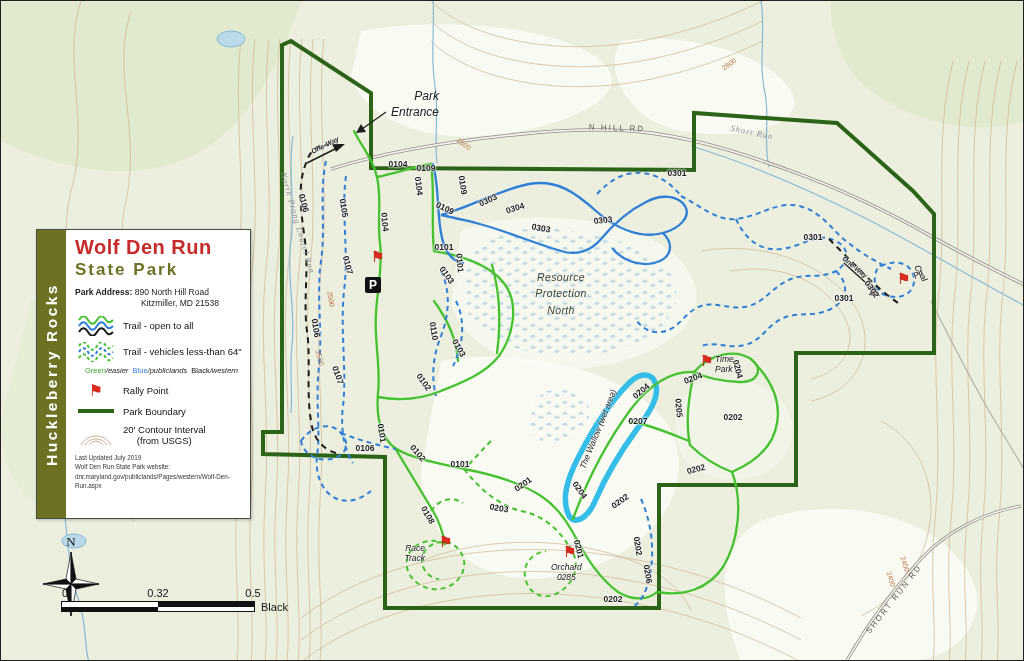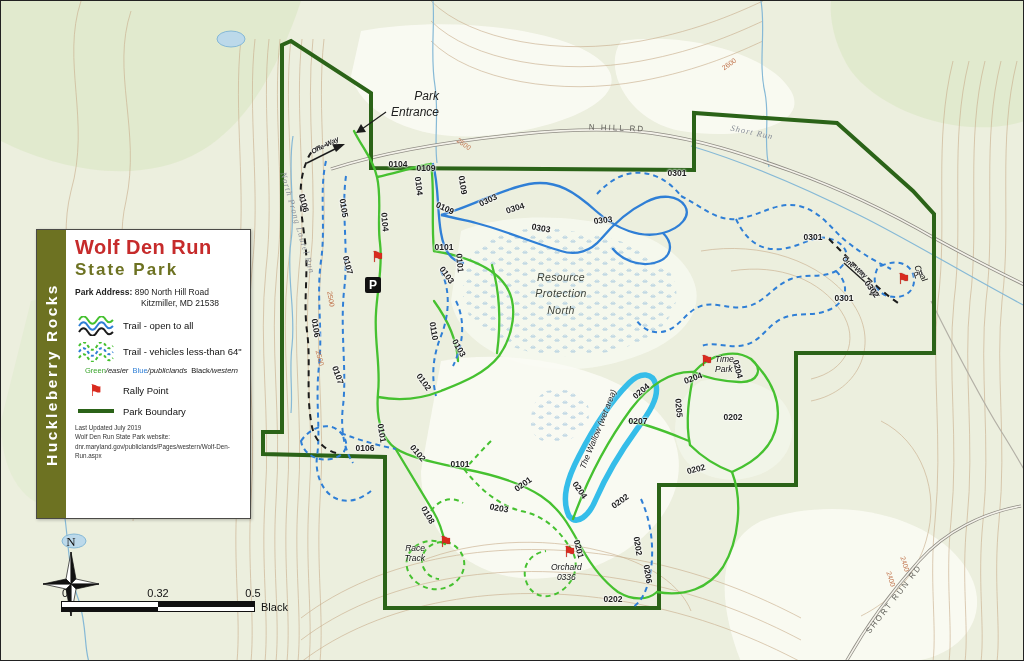--- a/index.html
+++ b/index.html
@@ -308,21 +308,21 @@
 
   <div class="rally" style="left:438px;top:533px;">
     <span class="flag-glyph">⚑</span>
     <span class="rally-label" style="right:14px;top:9px;text-align:right;">Race
 Track</span>
   </div>
 
   <div class="rally" style="left:562px;top:543px;">
     <span class="flag-glyph">⚑</span>
     <span class="rally-label" style="left:-12px;top:18px;text-align:center;">Orchard
-0336</span>
+0285</span>
   </div>
 
   <div id="legend">
     <div id="legend-side">
       <span>Huckleberry Rocks</span>
     </div>
     <div id="legend-main">
       <div id="legend-title1">Wolf Den Run</div>
       <div id="legend-title2">State Park</div>
 
@@ -365,20 +365,33 @@
         <span class="leg-txt">Rally Point</span>
       </div>
 
       <div class="leg-row">
         <span class="leg-sym">
             <span class="boundary-sym"></span>
           </span>
         <span class="leg-txt">Park Boundary</span>
       </div>
 
+      <div class="leg-row">
+        <span class="leg-sym">
+          <svg width="34" height="24" viewBox="0 0 34 24">
+            <path d="M2,22 C8,10 26,10 32,22" fill="none" stroke="#c9af8e" stroke-width="1"></path>
+            <path d="M6,22 C11,14 23,14 28,22" fill="none" stroke="#c9af8e" stroke-width="1"></path>
+            <path d="M10,22 C14,17 20,17 24,22" fill="none" stroke="#c9af8e" stroke-width="1"></path>
+          </svg>
+        </span>
+        <span class="leg-txt" style="text-align:center;">
+          <div>20' Contour Interval</div>
+          <div>(from USGS)</div>
+        </span>
+      </div>
 
 
       <div class="updated">
         <div>Last Updated July 2019</div>
         <div>Wolf Den Run State Park website:</div>
         <div>dnr.maryland.gov/publiclands/Pages/western/Wolf-Den-Run.aspx</div>
       </div>
     </div>
   </div>
 

